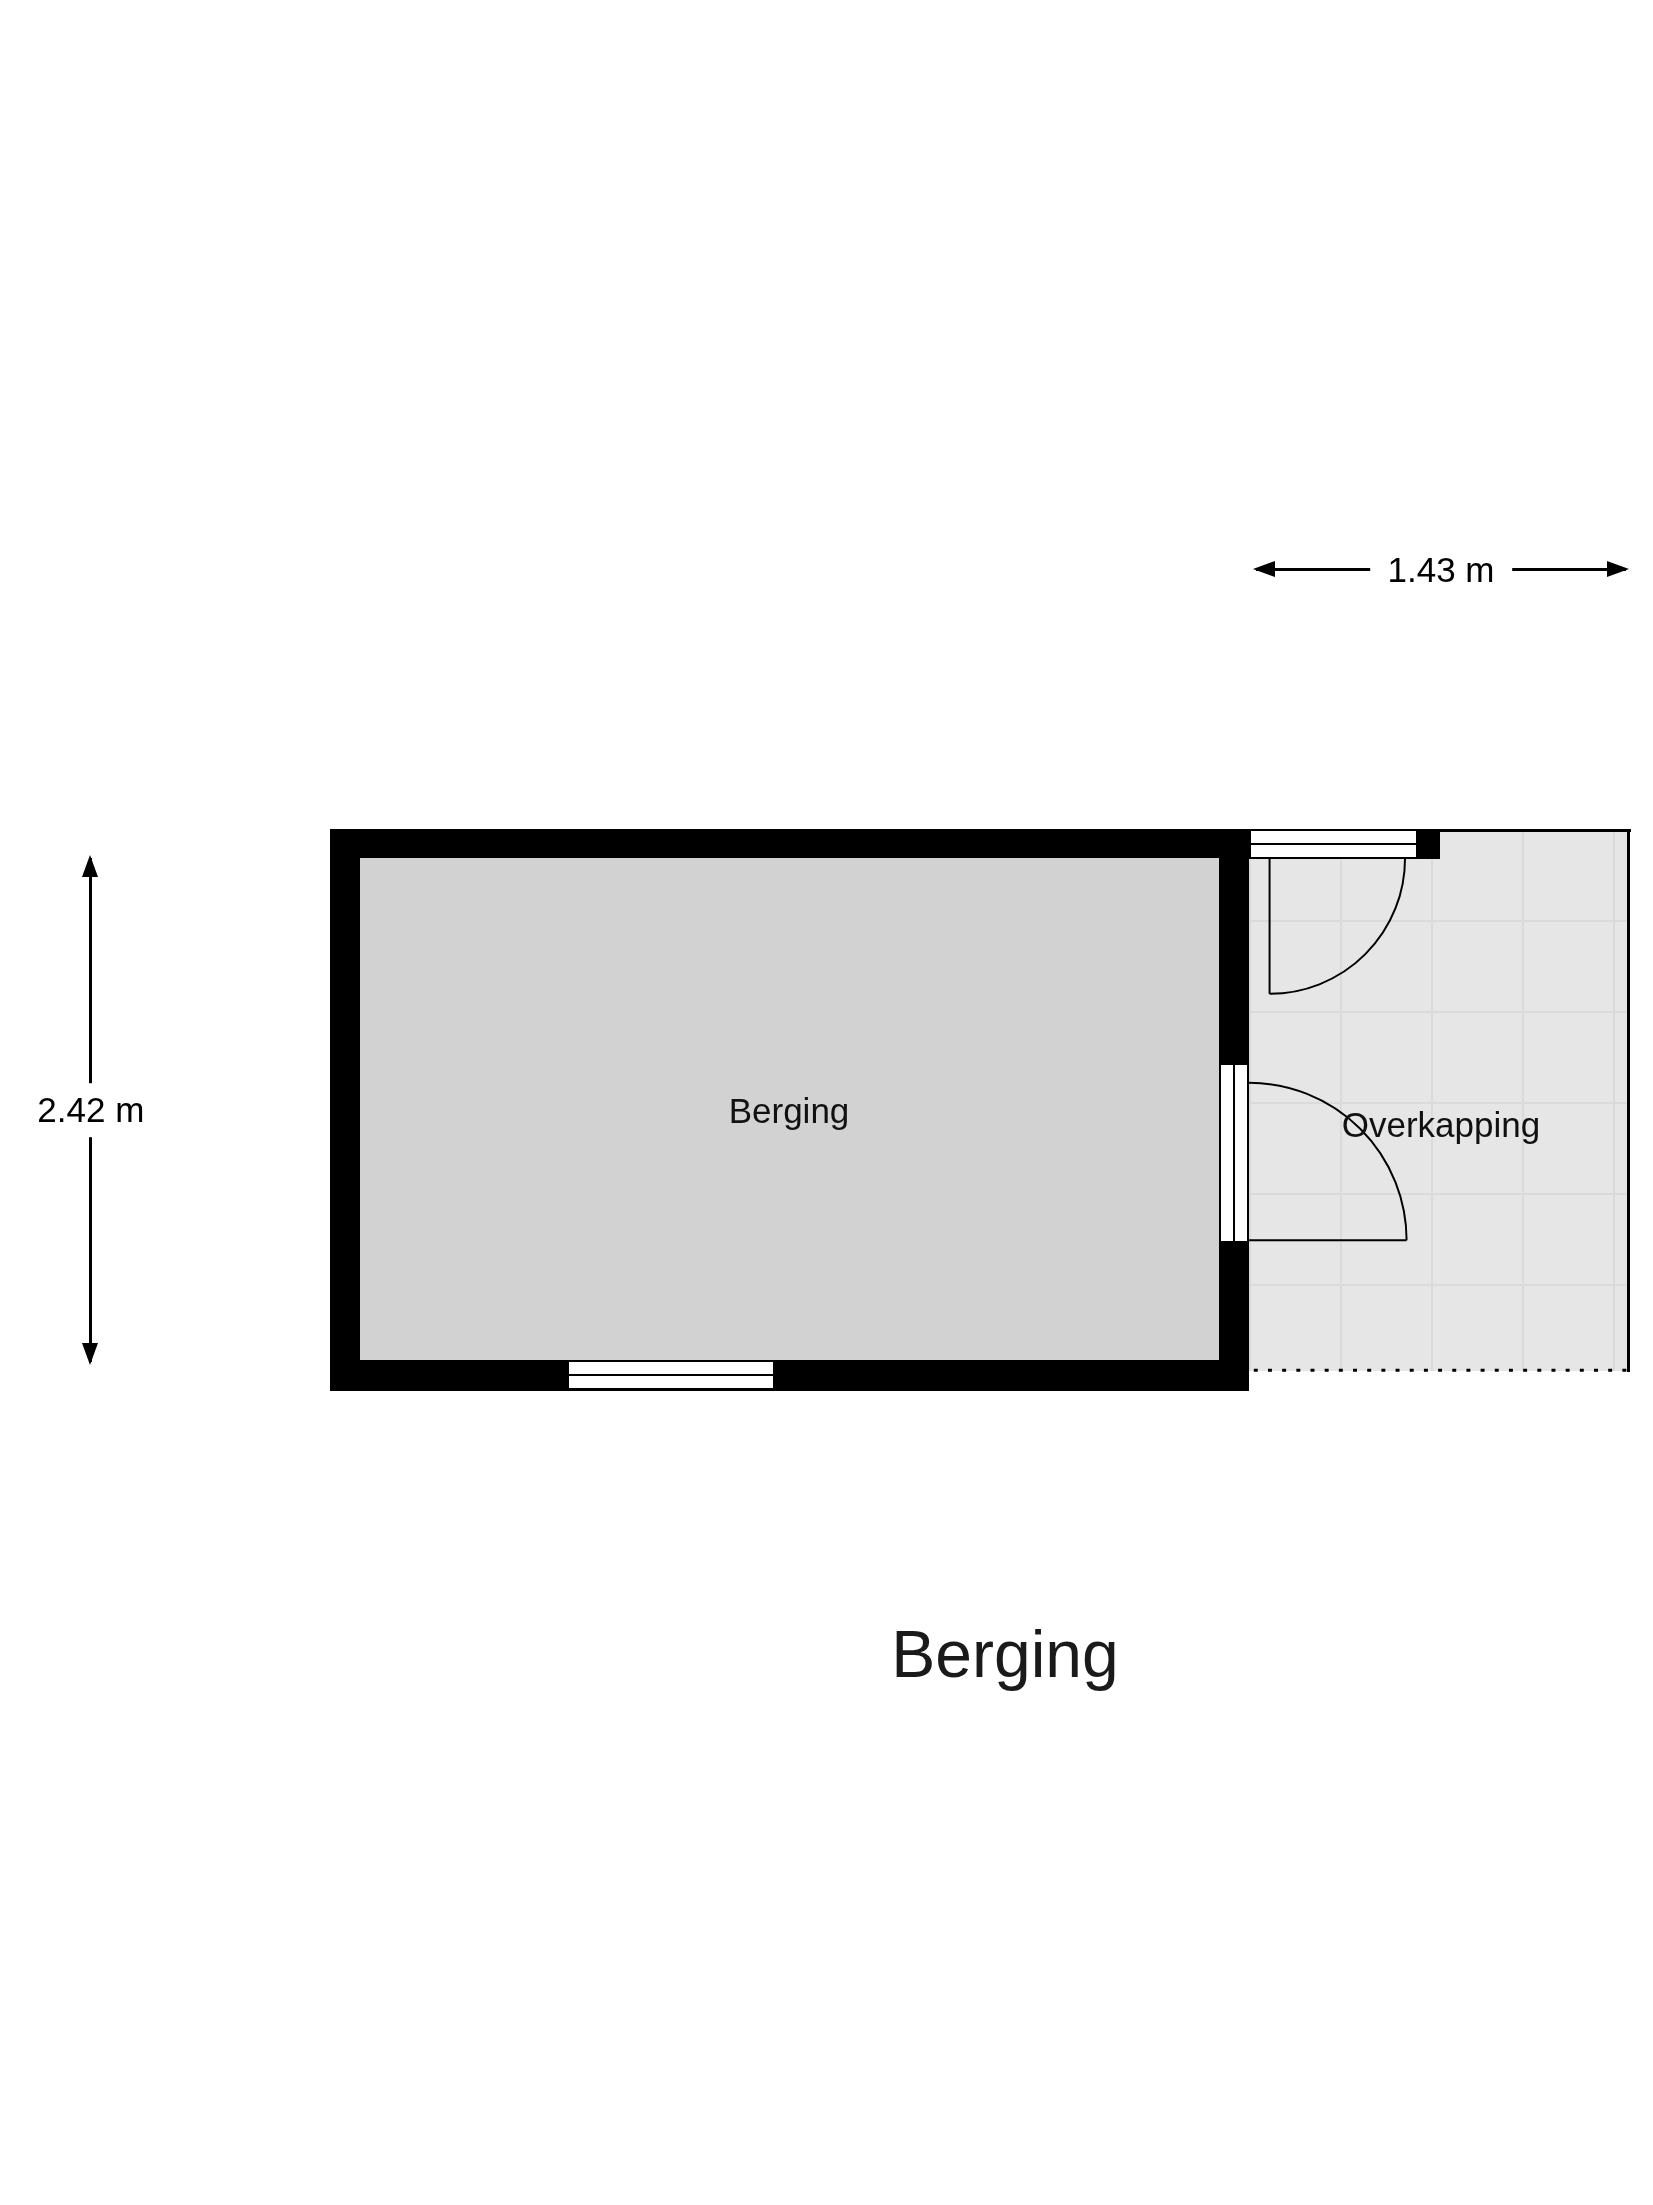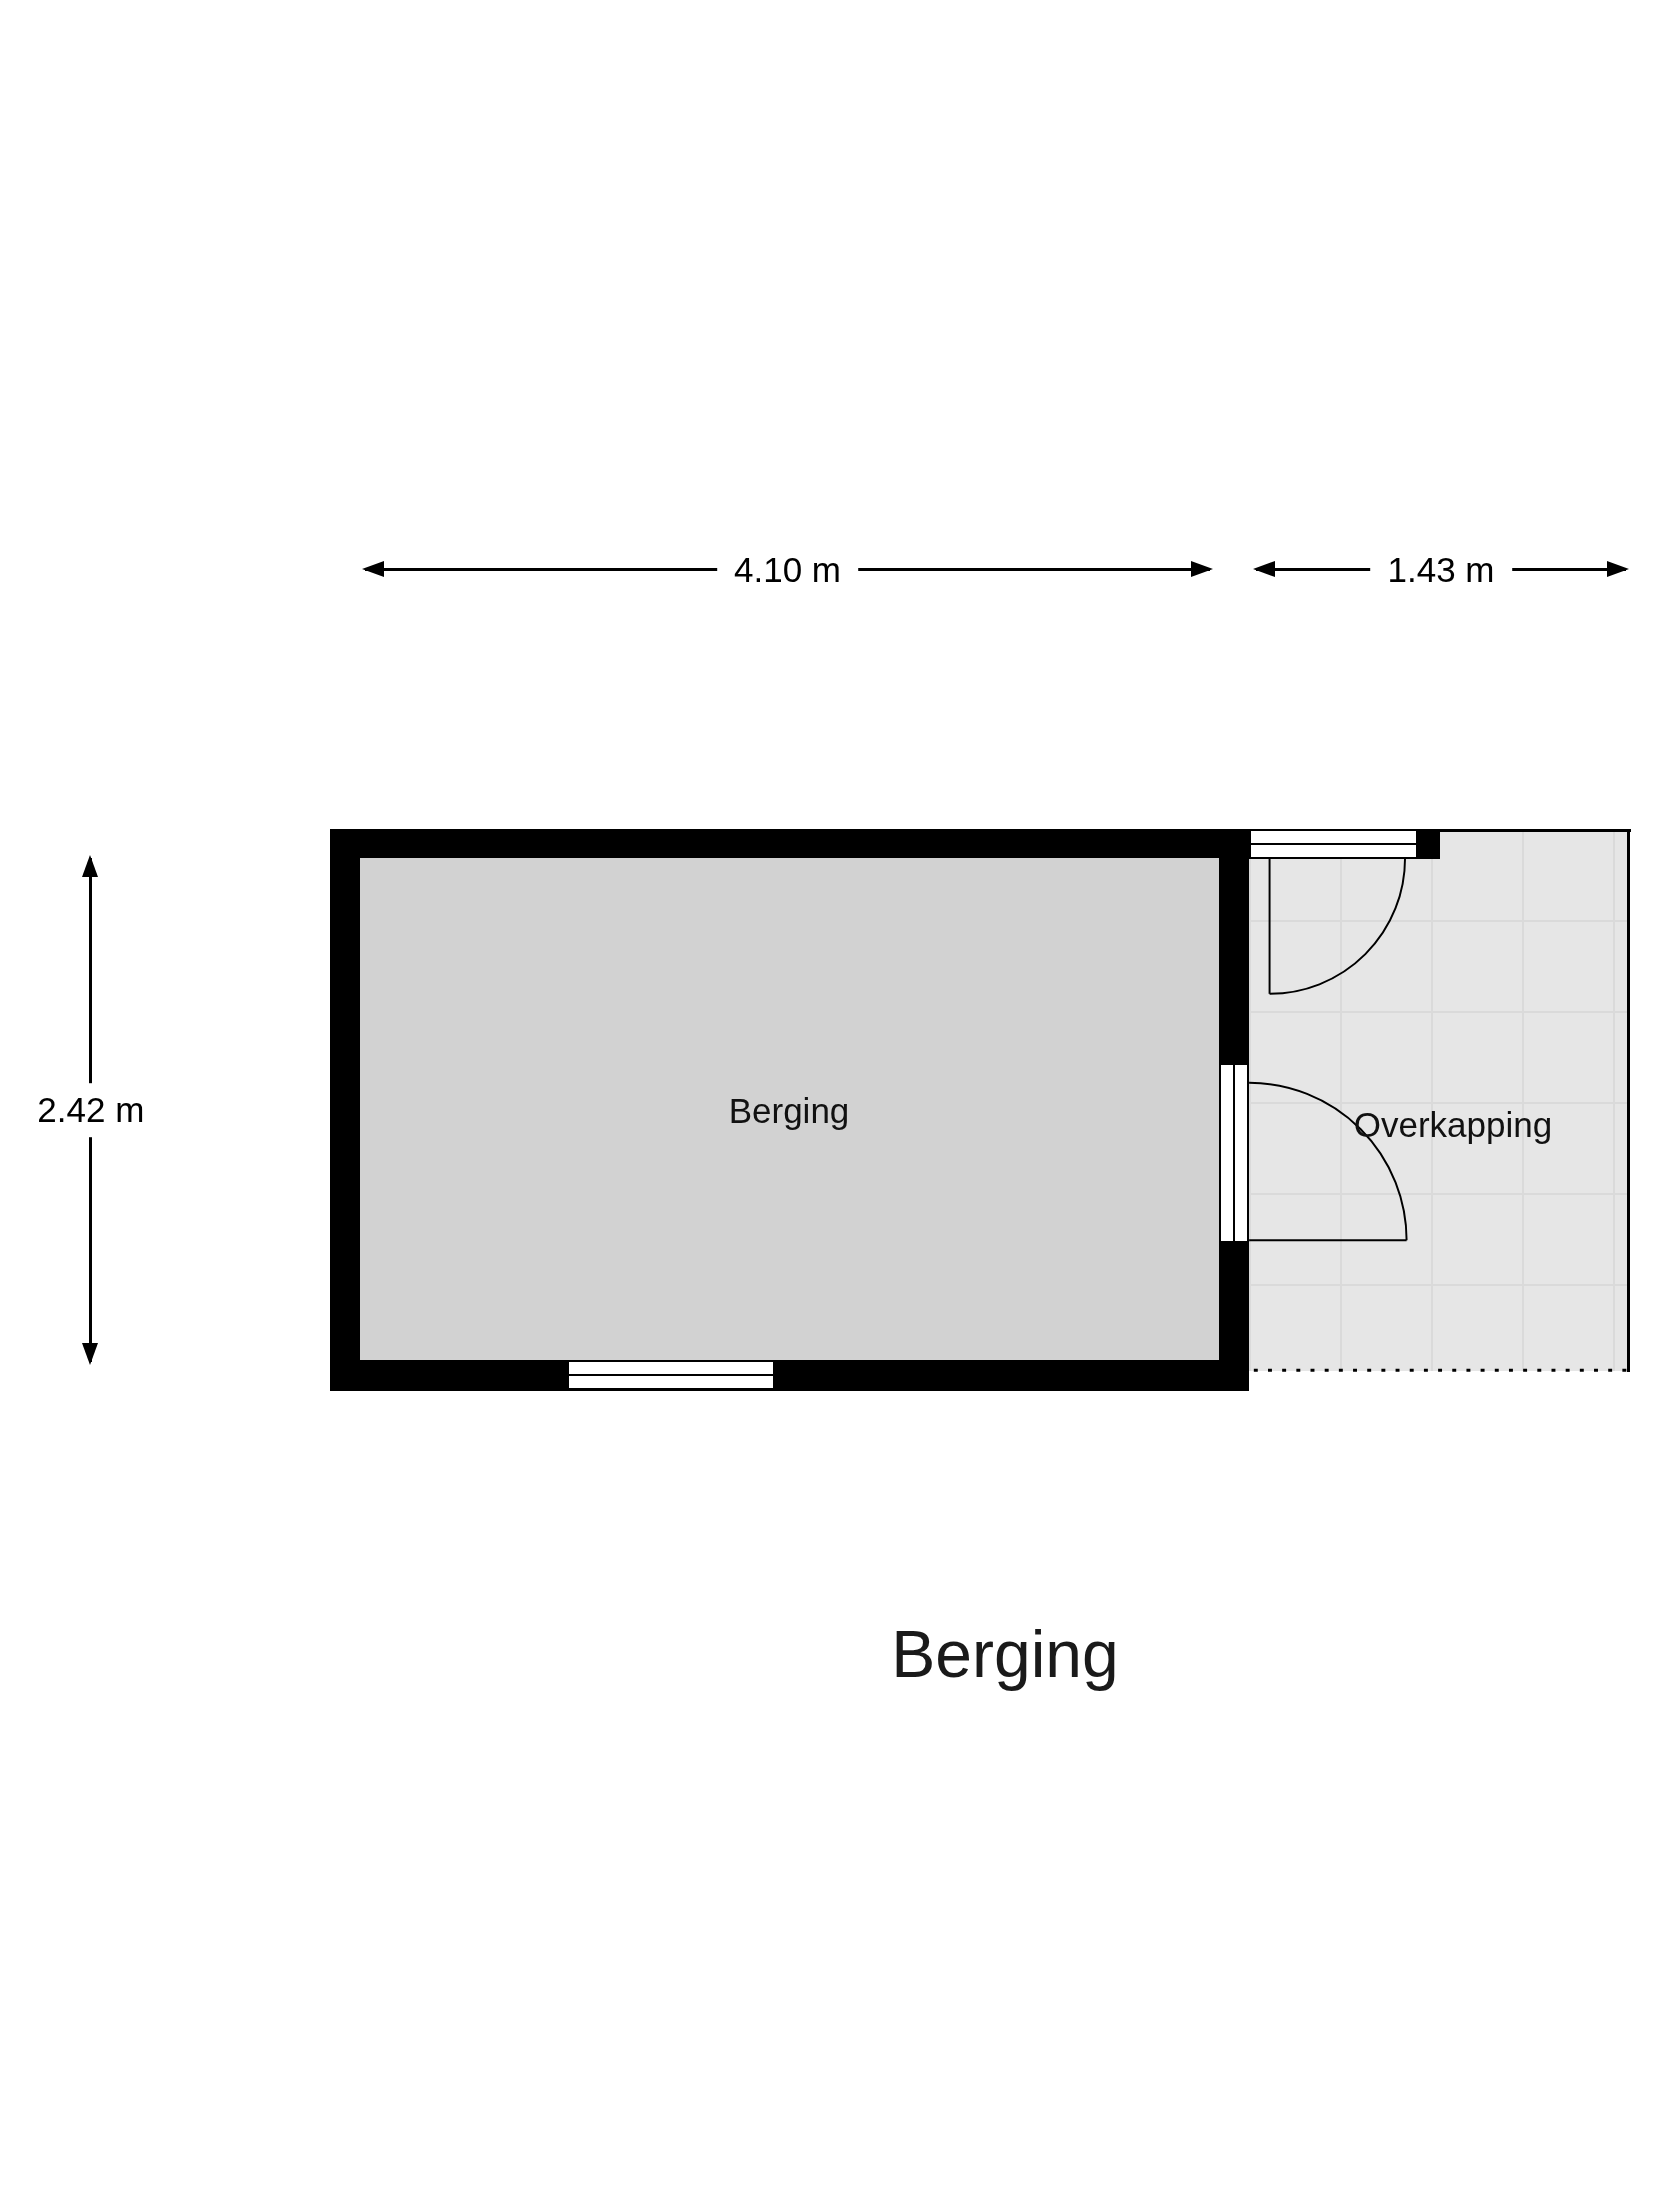--- a/index.html
+++ b/index.html
@@ -126,39 +126,33 @@
   }
   #plan-svg .dotted { stroke-width: 4; stroke-dasharray: 5 13; }
 
   
   .room-label {
     position: absolute; transform: translate(-50%, -50%);
     font-size: 35px; color: #111; white-space: nowrap;
     z-index: 5;
   }
   .label-berging { left: 789px; top: 1111px; }
-  .label-overkapping { left: 1441px; top: 1125px; margin-left: 12px; }
+  .label-overkapping { left: 1441px; top: 1125px; }
   .plan-title {
     position: absolute; left: 1005px; top: 1654px;
     transform: translate(-50%, -50%);
     font-size: 66px; color: #1a1a1a; white-space: nowrap;
     z-index: 5;
   }
 </style>
 </head>
 <body>
 
 <div id="canvas">
 
-  <div class="dim dim-h" style="left:362px; top:558px; width:851px;">
-    <span class="dim-line-h"></span>
-    <span class="arrow arrow-left"></span>
-    <span class="arrow arrow-right"></span>
-    <span class="dim-label">4.10 m</span>
-  </div>
 
   <div class="dim dim-h" style="left:1253px; top:558px; width:376px;">
     <span class="dim-line-h"></span>
     <span class="arrow arrow-left"></span>
     <span class="arrow arrow-right"></span>
     <span class="dim-label">1.43 m</span>
   </div>
 
   <div class="dim dim-v" style="left:79px; top:855px; height:510px;text-align:right;">
     <span class="dim-line-v"></span>

